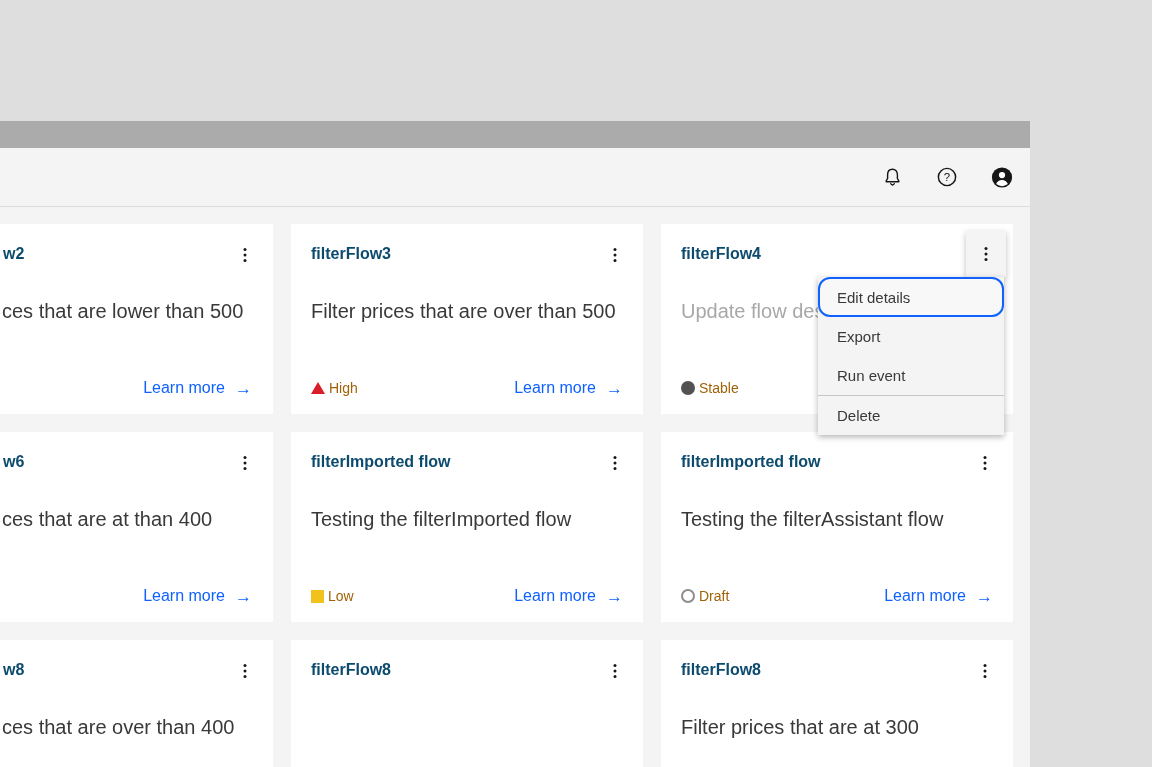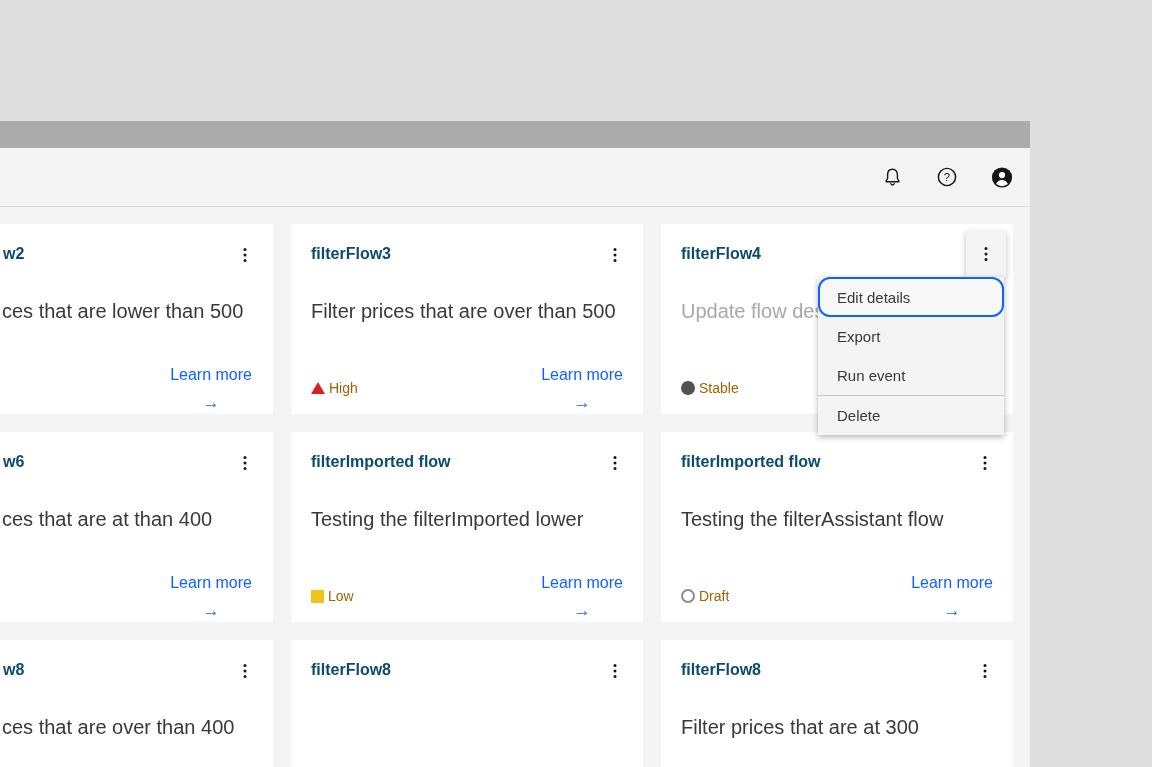--- a/index.html
+++ b/index.html
@@ -61,21 +61,21 @@
   .shape-triangle {
     width:0; height:0;
     border-left:7px solid transparent; border-right:7px solid transparent;
     border-bottom:12px solid #da1e28;
   }
   .shape-square { width:13px; height:13px; background:#f1c21b; }
   .shape-circle { width:14px; height:14px; border-radius:50%; background:#525252; }
   .shape-ring { width:14px; height:14px; border-radius:50%; border:2.5px solid #8d8d8d; background:#ffffff; }
   .learn-more {
     display:flex; align-items:center; gap:10px;
-    font-size:16px; color:#0f62fe; text-decoration:none; cursor:pointer;flex-direction:column;
+    font-size:16px; color:#0f62fe; text-decoration:none; cursor:pointer;
   }
   .learn-more .arrow { font-size:17px; line-height:1; }
   
   .overflow-open {
     position:absolute; left:966px; top:83px; width:40px; height:46px;
     background:#f4f4f4; border:none; cursor:pointer;
     box-shadow:0 2px 6px rgba(0,0,0,0.25);
     display:flex; align-items:center; justify-content:center;
     z-index:10; padding:0;
   }
@@ -202,21 +202,21 @@
     <div class="card-title">filterImported flow</div>
     <button class="overflow-btn">
       <svg width="16" height="18" viewBox="0 0 16 18">
           <g fill="#161616">
             <circle cx="8" cy="3.5" r="1.5"></circle>
             <circle cx="8" cy="9" r="1.5"></circle>
             <circle cx="8" cy="14.5" r="1.5"></circle>
           </g>
         </svg>
     </button>
-    <div class="card-desc">Testing the filterImported lower</div>
+    <div class="card-desc">Testing the filterImported flow</div>
     <div class="card-footer">
       <div class="badge">
         <span class="badge-shape shape-square"></span>
         <span>Low</span>
       </div>
       <a class="learn-more">
         <span>Learn more</span>
         <span class="arrow">→</span>
       </a>
     </div>

